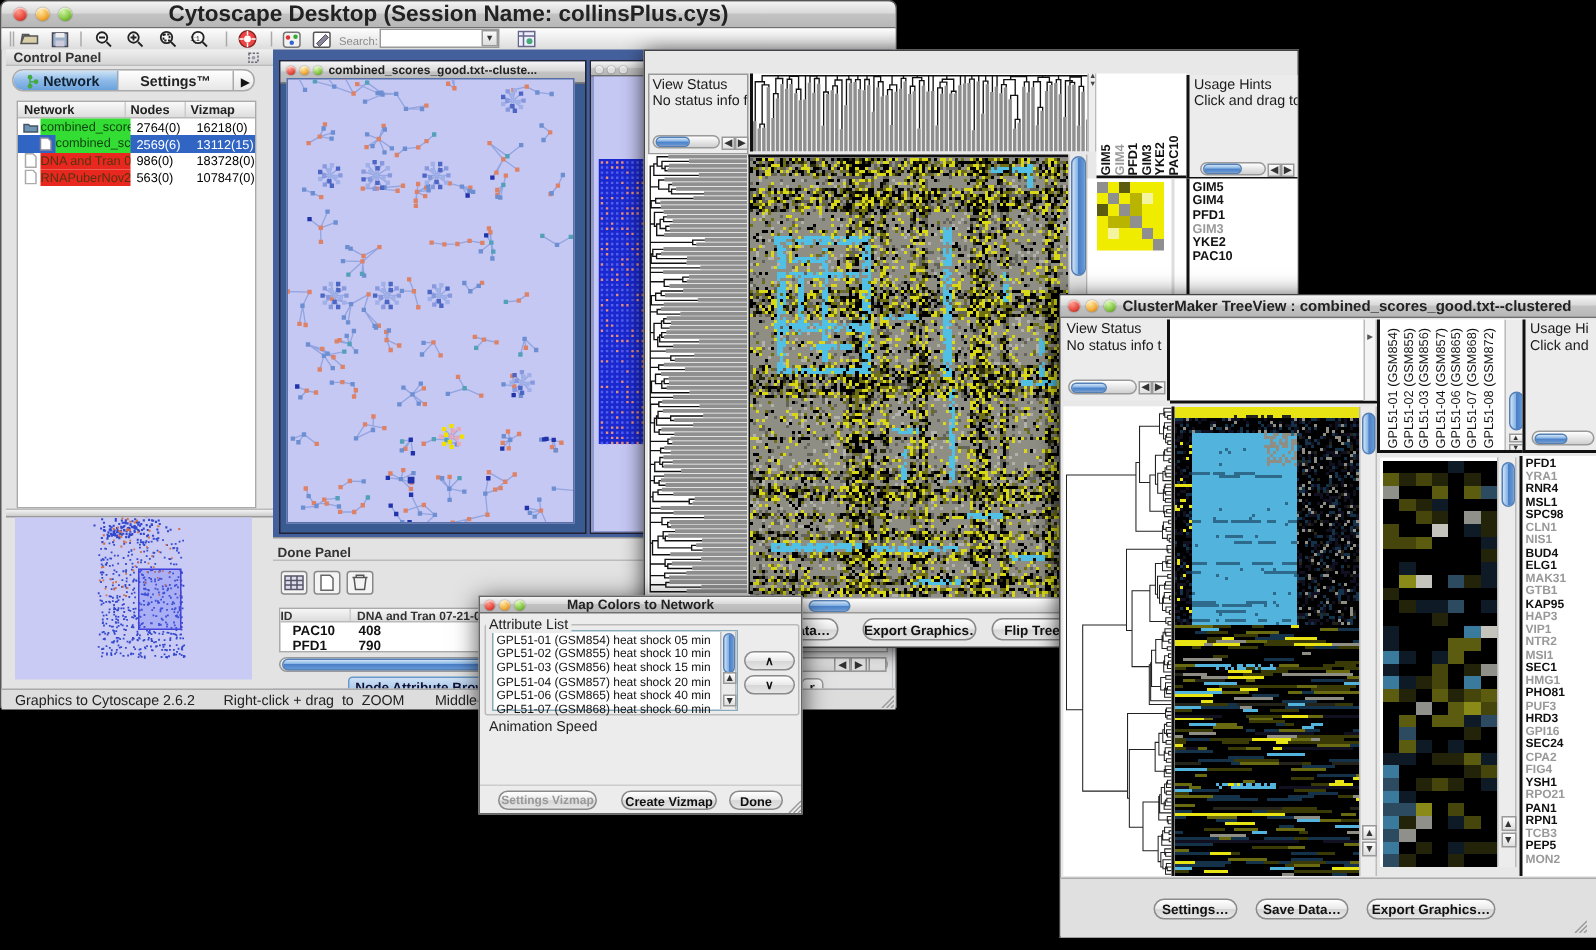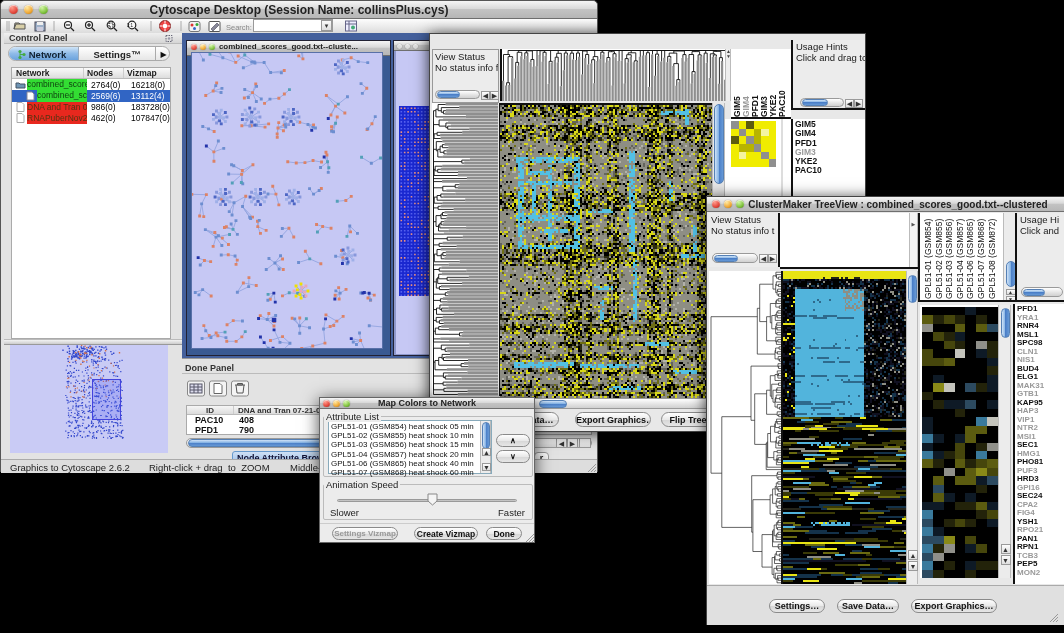--- a/index.html
+++ b/index.html
@@ -21,21 +21,21 @@
 .vscr{position:absolute;background:#f2f2f2;border-left:1px solid #bbb;border-right:1px solid #bbb}
 </style></head><body>
 
 <div class="abs" style="left:0;top:8;width:598px;height:472px;background:#e3e3e3;border:1px solid #555;border-radius:5px 5px 0 0;box-shadow:0 2px 14px rgba(0,0,0,.8)">
  <div class="tbar abs" style="left:0;top:0;width:100%;height:18px;border-radius:5px 5px 0 0">
    <div class="lights" style="left:8px;top:4px">
         <div class="lt lr"></div>
         <div class="lt ly"></div>
         <div class="lt lg"></div>
       </div>
-   <div class="tt" style="font-size:12px;line-height:18px">Cytoscape Desktop (Session Name: collinsPlus.cys)</div>
+   <div class="tt" style="font-size:15px;line-height:18px">Cytoscape Desktop (Session Name: collinsPlus.cys)</div>
  </div>
 
  <div class="abs" style="left:0;top:18px;width:100%;height:14px;background:linear-gradient(#fdfdfd,#dcdcdc)">
   <svg width="596" height="14" style="display:block">
     <g stroke="#aaa">
           <line x1="6" y1="2" x2="6" y2="12"></line>
           <line x1="8" y1="2" x2="8" y2="12"></line>
           <line x1="53" y1="2" x2="53" y2="12"></line>
           <line x1="150" y1="2" x2="150" y2="12"></line>
           <line x1="180" y1="2" x2="180" y2="12"></line>
@@ -131,36 +131,36 @@
        <div style="width:60px;background:#33dd33;color:#141;height:11px;line-height:11px;overflow:hidden">combined_scores_</div>
        <div style="width:40px;padding-left:4px">2764(0)</div>
           <div style="flex:1;padding-left:4px">16218(0)</div>
      </div>
      <div style="height:11.5px;display:flex;font-size:8.5px;align-items:center;background:#3165c4;color:#fff">
        <svg width="23" height="10" style="margin-left:2px">
             <path d="M13 1 h5 l2 2 v6 h-7 z" fill="#fff" stroke="#889"></path>
           </svg>
        <div style="width:50px;background:#33dd33;color:#141;height:11.5px;line-height:11.5px;overflow:hidden">combined_sco</div>
        <div style="width:40px;padding-left:4px">2569(6)</div>
-          <div style="flex:1;padding-left:4px">13112(4)</div>
+          <div style="flex:1;padding-left:4px">13112(15)</div>
      </div>
      <div style="height:11px;display:flex;font-size:8.5px;align-items:center">
        <svg width="13" height="10" style="margin-left:2px">
             <path d="M3 0.5 h5 l2 2 v7 h-7 z" fill="#fff" stroke="#aaa"></path>
           </svg>
        <div style="width:60px;background:#e8281e;color:#531;height:11px;line-height:11px;overflow:hidden;white-space:nowrap">DNA and Tran 07</div>
        <div style="width:40px;padding-left:4px">986(0)</div>
           <div style="flex:1;padding-left:4px">183728(0)</div>
      </div>
      <div style="height:11px;display:flex;font-size:8.5px;align-items:center">
        <svg width="13" height="10" style="margin-left:2px">
             <path d="M3 0.5 h5 l2 2 v7 h-7 z" fill="#fff" stroke="#aaa"></path>
           </svg>
        <div style="width:60px;background:#e8281e;color:#531;height:11px;line-height:11px;overflow:hidden;white-space:nowrap">RNAPuberNov2+</div>
-       <div style="width:40px;padding-left:4px">462(0)</div>
+       <div style="width:40px;padding-left:4px">563(0)</div>
           <div style="flex:1;padding-left:4px">107847(0)</div>
      </div>
    </div>
 
    <div class="abs" style="left:0;top:306px;width:100%;height:6px;background:linear-gradient(#f2f2f2,#ccc);border-top:1px solid #bbb;border-bottom:1px solid #999"></div>
    <div class="abs" style="left:6px;top:312px;width:158px;height:108px;background:#c9cbf5">
      <div class="abs" style="left:48px;top:0">
           <svg width="75" height="100" viewBox="0 0 75 100" style="display:block">
             <path fill="#3448cc" d="M19.3 6.3h1.4v1.4h-1.4zM24.1 8.0h1.4v1.4h-1.4zM13.6 9.2h1.4v1.4h-1.4zM20.1 8.8h1.4v1.4h-1.4zM9.2 13.0h1.4v1.4h-1.4zM23.5 10.1h1.4v1.4h-1.4zM27.7 10.3h1.4v1.4h-1.4zM17.1 4.8h1.4v1.4h-1.4zM11.3 8.1h1.4v1.4h-1.4zM26.6 6.4h1.4v1.4h-1.4zM27.4 6.2h1.4v1.4h-1.4zM23.6 5.7h1.4v1.4h-1.4zM22.3 6.4h1.4v1.4h-1.4zM27.5 11.7h1.4v1.4h-1.4zM31.0 5.5h1.4v1.4h-1.4zM21.1 10.3h1.4v1.4h-1.4zM17.7 7.9h1.4v1.4h-1.4zM10.7 7.7h1.4v1.4h-1.4zM20.0 8.6h1.4v1.4h-1.4zM19.3 12.4h1.4v1.4h-1.4zM17.1 9.5h1.4v1.4h-1.4zM24.0 7.6h1.4v1.4h-1.4zM19.7 8.7h1.4v1.4h-1.4zM18.0 10.2h1.4v1.4h-1.4zM20.7 12.3h1.4v1.4h-1.4zM13.0 10.8h1.4v1.4h-1.4zM14.4 7.5h1.4v1.4h-1.4zM10.6 7.8h1.4v1.4h-1.4zM14.1 11.6h1.4v1.4h-1.4zM22.1 5.5h1.4v1.4h-1.4zM35.2 10.2h1.4v1.4h-1.4zM14.5 5.0h1.4v1.4h-1.4zM21.7 9.8h1.4v1.4h-1.4zM17.0 8.6h1.4v1.4h-1.4zM18.5 1.4h1.4v1.4h-1.4zM15.5 10.5h1.4v1.4h-1.4zM18.5 1.5h1.4v1.4h-1.4zM25.7 8.6h1.4v1.4h-1.4zM33.1 14.1h1.4v1.4h-1.4zM10.6 7.9h1.4v1.4h-1.4zM20.9 13.1h1.4v1.4h-1.4zM19.6 7.6h1.4v1.4h-1.4zM28.3 4.2h1.4v1.4h-1.4zM24.2 7.7h1.4v1.4h-1.4zM4.3 4.6h1.4v1.4h-1.4zM30.9 5.1h1.4v1.4h-1.4zM9.4 0.5h1.4v1.4h-1.4zM16.7 15.8h1.4v1.4h-1.4zM9.6 15.7h1.4v1.4h-1.4zM18.1 11.2h1.4v1.4h-1.4zM25.0 2.7h1.4v1.4h-1.4zM18.5 0.3h1.4v1.4h-1.4zM15.9 11.4h1.4v1.4h-1.4zM8.7 6.6h1.4v1.4h-1.4zM28.9 10.9h1.4v1.4h-1.4zM17.4 9.0h1.4v1.4h-1.4zM19.3 11.4h1.4v1.4h-1.4zM15.2 7.9h1.4v1.4h-1.4zM15.2 10.1h1.4v1.4h-1.4zM22.5 1.3h1.4v1.4h-1.4zM23.1 2.8h1.4v1.4h-1.4zM12.9 13.4h1.4v1.4h-1.4zM13.3 12.0h1.4v1.4h-1.4zM33.5 7.6h1.4v1.4h-1.4zM25.4 12.4h1.4v1.4h-1.4zM25.7 10.4h1.4v1.4h-1.4zM10.6 2.8h1.4v1.4h-1.4zM19.3 9.1h1.4v1.4h-1.4zM25.5 3.3h1.4v1.4h-1.4zM25.2 1.2h1.4v1.4h-1.4zM15.7 5.8h1.4v1.4h-1.4zM16.7 10.9h1.4v1.4h-1.4zM27.2 12.4h1.4v1.4h-1.4zM22.5 10.7h1.4v1.4h-1.4zM10.8 5.6h1.4v1.4h-1.4zM15.0 6.6h1.4v1.4h-1.4zM29.6 1.8h1.4v1.4h-1.4zM42.7 1.2h1.4v1.4h-1.4zM32.4 6.8h1.4v1.4h-1.4zM34.0 2.6h1.4v1.4h-1.4zM21.9 8.4h1.4v1.4h-1.4zM37.2 1.2h1.4v1.4h-1.4zM34.6 4.7h1.4v1.4h-1.4zM32.7 2.2h1.4v1.4h-1.4zM32.5 2.2h1.4v1.4h-1.4zM20.8 3.6h1.4v1.4h-1.4zM31.0 8.4h1.4v1.4h-1.4zM29.2 5.5h1.4v1.4h-1.4zM33.5 4.1h1.4v1.4h-1.4zM28.4 3.9h1.4v1.4h-1.4zM32.2 5.9h1.4v1.4h-1.4zM37.2 10.2h1.4v1.4h-1.4zM31.1 5.0h1.4v1.4h-1.4zM23.5 -1.8h1.4v1.4h-1.4zM35.5 3.7h1.4v1.4h-1.4zM31.4 6.8h1.4v1.4h-1.4zM27.8 7.2h1.4v1.4h-1.4zM34.0 8.4h1.4v1.4h-1.4zM29.6 5.7h1.4v1.4h-1.4zM27.6 7.1h1.4v1.4h-1.4zM28.2 8.8h1.4v1.4h-1.4zM31.4 0.5h1.4v1.4h-1.4zM29.5 10.4h1.4v1.4h-1.4zM32.8 2.7h1.4v1.4h-1.4zM24.2 5.0h1.4v1.4h-1.4zM24.2 2.8h1.4v1.4h-1.4zM26.4 3.2h1.4v1.4h-1.4zM26.3 7.4h1.4v1.4h-1.4zM31.0 6.4h1.4v1.4h-1.4zM36.0 7.6h1.4v1.4h-1.4zM31.1 8.9h1.4v1.4h-1.4zM53.3 8.5h1.4v1.4h-1.4zM37.5 17.6h1.4v1.4h-1.4zM43.4 1.5h1.4v1.4h-1.4zM55.0 7.5h1.4v1.4h-1.4zM47.8 3.6h1.4v1.4h-1.4zM37.1 6.7h1.4v1.4h-1.4zM40.5 -4.6h1.4v1.4h-1.4zM40.3 -3.0h1.4v1.4h-1.4zM39.4 11.7h1.4v1.4h-1.4zM43.8 13.5h1.4v1.4h-1.4zM46.2 7.3h1.4v1.4h-1.4zM42.6 4.2h1.4v1.4h-1.4zM42.4 3.9h1.4v1.4h-1.4zM39.1 4.4h1.4v1.4h-1.4zM40.7 0.9h1.4v1.4h-1.4zM47.1 1.3h1.4v1.4h-1.4zM45.3 2.2h1.4v1.4h-1.4zM40.0 11.1h1.4v1.4h-1.4zM38.7 -1.4h1.4v1.4h-1.4zM52.2 5.9h1.4v1.4h-1.4zM39.8 7.6h1.4v1.4h-1.4zM41.3 5.4h1.4v1.4h-1.4zM45.7 13.6h1.4v1.4h-1.4zM46.8 13.1h1.4v1.4h-1.4zM43.3 11.5h1.4v1.4h-1.4zM46.8 9.4h1.4v1.4h-1.4zM55.9 17.1h1.2v1.2h-1.2zM14.4 16.7h1.2v1.2h-1.2zM33.2 16.2h1.2v1.2h-1.2zM58.5 17.0h1.2v1.2h-1.2zM61.1 15.5h1.2v1.2h-1.2zM35.3 14.5h1.2v1.2h-1.2zM63.5 14.8h1.2v1.2h-1.2zM42.5 15.5h1.2v1.2h-1.2zM52.8 17.8h1.2v1.2h-1.2zM34.7 17.5h1.2v1.2h-1.2zM38.6 16.1h1.2v1.2h-1.2zM36.3 15.9h1.2v1.2h-1.2zM37.0 16.9h1.2v1.2h-1.2zM40.6 15.8h1.2v1.2h-1.2zM17.5 17.6h1.2v1.2h-1.2zM28.1 16.4h1.2v1.2h-1.2zM24.2 16.9h1.2v1.2h-1.2zM46.4 14.8h1.2v1.2h-1.2zM39.0 15.2h1.2v1.2h-1.2zM35.3 15.8h1.2v1.2h-1.2zM50.1 14.5h1.2v1.2h-1.2zM37.1 15.8h1.2v1.2h-1.2zM8.8 20.3h1.2v1.2h-1.2zM37.5 22.1h1.2v1.2h-1.2zM34.7 19.5h1.2v1.2h-1.2zM11.5 20.1h1.2v1.2h-1.2zM39.7 19.6h1.2v1.2h-1.2zM60.6 22.9h1.2v1.2h-1.2zM29.0 21.2h1.2v1.2h-1.2zM56.9 19.9h1.2v1.2h-1.2zM59.5 19.9h1.2v1.2h-1.2zM59.7 20.2h1.2v1.2h-1.2zM12.1 20.3h1.2v1.2h-1.2zM48.5 22.6h1.2v1.2h-1.2zM39.6 21.5h1.2v1.2h-1.2zM44.3 23.0h1.2v1.2h-1.2zM46.4 21.5h1.2v1.2h-1.2zM29.0 21.7h1.2v1.2h-1.2zM27.3 22.5h1.2v1.2h-1.2zM59.4 21.5h1.2v1.2h-1.2zM15.8 22.7h1.2v1.2h-1.2zM57.6 19.7h1.2v1.2h-1.2zM43.7 22.9h1.2v1.2h-1.2zM54.5 27.2h1.2v1.2h-1.2zM23.8 26.4h1.2v1.2h-1.2zM9.9 27.0h1.2v1.2h-1.2zM14.9 26.7h1.2v1.2h-1.2zM28.3 27.6h1.2v1.2h-1.2zM15.5 26.8h1.2v1.2h-1.2zM51.2 26.2h1.2v1.2h-1.2zM54.3 27.0h1.2v1.2h-1.2zM7.6 24.5h1.2v1.2h-1.2zM9.0 27.9h1.2v1.2h-1.2zM62.2 26.1h1.2v1.2h-1.2zM10.5 27.7h1.2v1.2h-1.2zM20.1 24.8h1.2v1.2h-1.2zM33.0 27.2h1.2v1.2h-1.2zM41.3 27.0h1.2v1.2h-1.2zM13.1 27.5h1.2v1.2h-1.2zM35.6 27.8h1.2v1.2h-1.2zM55.1 27.2h1.2v1.2h-1.2zM39.2 25.1h1.2v1.2h-1.2zM26.9 24.9h1.2v1.2h-1.2zM29.4 24.2h1.2v1.2h-1.2zM43.6 25.4h1.2v1.2h-1.2zM17.9 24.8h1.2v1.2h-1.2zM11.7 26.1h1.2v1.2h-1.2zM42.2 32.5h1.2v1.2h-1.2zM14.6 31.6h1.2v1.2h-1.2zM10.0 31.9h1.2v1.2h-1.2zM16.6 31.3h1.2v1.2h-1.2zM57.4 30.6h1.2v1.2h-1.2zM9.2 30.6h1.2v1.2h-1.2zM44.9 30.3h1.2v1.2h-1.2zM59.0 30.7h1.2v1.2h-1.2zM11.9 30.6h1.2v1.2h-1.2zM32.5 32.5h1.2v1.2h-1.2zM29.9 32.5h1.2v1.2h-1.2zM12.7 29.7h1.2v1.2h-1.2zM33.5 29.3h1.2v1.2h-1.2zM12.2 30.9h1.2v1.2h-1.2zM20.2 30.2h1.2v1.2h-1.2zM55.3 30.1h1.2v1.2h-1.2zM25.4 30.4h1.2v1.2h-1.2zM35.4 29.3h1.2v1.2h-1.2zM29.7 30.1h1.2v1.2h-1.2zM38.1 29.1h1.2v1.2h-1.2zM8.7 36.0h1.2v1.2h-1.2zM23.6 35.3h1.2v1.2h-1.2zM36.0 37.4h1.2v1.2h-1.2zM23.8 35.2h1.2v1.2h-1.2zM48.0 34.9h1.2v1.2h-1.2zM62.4 35.8h1.2v1.2h-1.2zM56.8 36.7h1.2v1.2h-1.2zM25.4 35.7h1.2v1.2h-1.2zM9.8 35.8h1.2v1.2h-1.2zM54.7 35.7h1.2v1.2h-1.2zM12.4 37.6h1.2v1.2h-1.2zM19.1 35.7h1.2v1.2h-1.2zM9.4 37.5h1.2v1.2h-1.2zM42.9 34.5h1.2v1.2h-1.2zM34.8 35.3h1.2v1.2h-1.2zM29.3 34.2h1.2v1.2h-1.2zM34.5 35.8h1.2v1.2h-1.2zM62.7 36.2h1.2v1.2h-1.2zM30.7 36.1h1.2v1.2h-1.2zM40.1 36.0h1.2v1.2h-1.2zM62.6 36.5h1.2v1.2h-1.2zM17.0 37.0h1.2v1.2h-1.2zM36.8 37.8h1.2v1.2h-1.2zM28.4 37.7h1.2v1.2h-1.2zM10.3 36.1h1.2v1.2h-1.2zM25.5 34.5h1.2v1.2h-1.2zM61.6 34.6h1.2v1.2h-1.2zM8.6 36.1h1.2v1.2h-1.2zM41.9 34.6h1.2v1.2h-1.2zM17.7 34.6h1.2v1.2h-1.2zM35.6 34.6h1.2v1.2h-1.2zM47.6 35.5h1.2v1.2h-1.2zM20.9 37.9h1.2v1.2h-1.2zM40.9 39.6h1.2v1.2h-1.2zM44.8 42.0h1.2v1.2h-1.2zM32.4 41.7h1.2v1.2h-1.2zM8.7 42.4h1.2v1.2h-1.2zM9.6 39.7h1.2v1.2h-1.2zM30.8 40.7h1.2v1.2h-1.2zM34.4 42.4h1.2v1.2h-1.2zM30.2 42.2h1.2v1.2h-1.2zM59.6 41.1h1.2v1.2h-1.2zM37.7 39.3h1.2v1.2h-1.2zM54.5 39.2h1.2v1.2h-1.2zM38.5 42.8h1.2v1.2h-1.2zM42.1 40.4h1.2v1.2h-1.2zM47.1 41.1h1.2v1.2h-1.2zM60.4 39.2h1.2v1.2h-1.2zM30.3 41.7h1.2v1.2h-1.2zM62.3 41.5h1.2v1.2h-1.2zM44.8 40.6h1.2v1.2h-1.2zM58.1 41.5h1.2v1.2h-1.2zM16.6 40.5h1.2v1.2h-1.2zM33.9 40.0h1.2v1.2h-1.2zM32.1 41.3h1.2v1.2h-1.2zM25.8 42.0h1.2v1.2h-1.2zM38.4 41.0h1.2v1.2h-1.2zM49.0 40.3h1.2v1.2h-1.2zM37.3 42.7h1.2v1.2h-1.2zM42.4 42.0h1.2v1.2h-1.2zM23.0 41.1h1.2v1.2h-1.2zM48.0 40.2h1.2v1.2h-1.2zM37.1 39.8h1.2v1.2h-1.2zM25.9 40.0h1.2v1.2h-1.2zM15.2 40.6h1.2v1.2h-1.2zM20.7 44.5h1.2v1.2h-1.2zM49.9 45.4h1.2v1.2h-1.2zM52.2 45.1h1.2v1.2h-1.2zM45.5 44.1h1.2v1.2h-1.2zM25.1 45.3h1.2v1.2h-1.2zM63.7 44.9h1.2v1.2h-1.2zM46.5 47.3h1.2v1.2h-1.2zM45.0 46.8h1.2v1.2h-1.2zM55.4 46.6h1.2v1.2h-1.2zM40.1 47.6h1.2v1.2h-1.2zM37.7 44.4h1.2v1.2h-1.2zM50.2 47.1h1.2v1.2h-1.2zM22.7 45.7h1.2v1.2h-1.2zM16.6 44.6h1.2v1.2h-1.2zM60.0 45.9h1.2v1.2h-1.2zM58.0 44.9h1.2v1.2h-1.2zM38.3 46.9h1.2v1.2h-1.2zM30.9 46.7h1.2v1.2h-1.2zM62.3 44.3h1.2v1.2h-1.2zM17.6 46.8h1.2v1.2h-1.2zM15.8 47.1h1.2v1.2h-1.2zM30.2 47.7h1.2v1.2h-1.2zM37.4 46.9h1.2v1.2h-1.2zM54.6 44.4h1.2v1.2h-1.2zM25.8 46.3h1.2v1.2h-1.2zM25.0 44.3h1.2v1.2h-1.2zM59.0 44.3h1.2v1.2h-1.2zM53.4 47.1h1.2v1.2h-1.2zM53.5 46.6h1.2v1.2h-1.2zM40.7 48.0h1.2v1.2h-1.2zM38.5 47.3h1.2v1.2h-1.2zM53.0 48.0h1.2v1.2h-1.2zM27.7 44.4h1.2v1.2h-1.2zM12.0 45.6h1.2v1.2h-1.2zM26.0 49.1h1.2v1.2h-1.2zM49.9 52.3h1.2v1.2h-1.2zM58.4 50.4h1.2v1.2h-1.2zM38.1 51.0h1.2v1.2h-1.2zM50.2 49.9h1.2v1.2h-1.2zM31.5 52.7h1.2v1.2h-1.2zM7.2 49.9h1.2v1.2h-1.2zM59.7 52.8h1.2v1.2h-1.2zM50.9 49.8h1.2v1.2h-1.2zM8.3 51.8h1.2v1.2h-1.2zM62.4 51.8h1.2v1.2h-1.2zM21.3 52.1h1.2v1.2h-1.2zM27.6 52.4h1.2v1.2h-1.2zM47.3 49.4h1.2v1.2h-1.2zM29.3 50.2h1.2v1.2h-1.2zM25.5 51.6h1.2v1.2h-1.2zM43.4 50.6h1.2v1.2h-1.2zM55.3 52.9h1.2v1.2h-1.2zM14.5 51.9h1.2v1.2h-1.2zM36.9 50.7h1.2v1.2h-1.2zM19.6 53.0h1.2v1.2h-1.2zM62.6 52.8h1.2v1.2h-1.2zM38.2 50.0h1.2v1.2h-1.2zM35.9 50.5h1.2v1.2h-1.2zM54.4 51.6h1.2v1.2h-1.2zM40.2 50.2h1.2v1.2h-1.2zM19.6 51.7h1.2v1.2h-1.2zM40.0 51.3h1.2v1.2h-1.2zM50.9 49.5h1.2v1.2h-1.2zM31.1 49.5h1.2v1.2h-1.2zM15.5 52.2h1.2v1.2h-1.2zM42.0 52.6h1.2v1.2h-1.2zM16.7 52.9h1.2v1.2h-1.2zM38.9 50.9h1.2v1.2h-1.2zM39.9 57.5h1.2v1.2h-1.2zM62.7 55.8h1.2v1.2h-1.2zM12.2 55.7h1.2v1.2h-1.2zM23.1 57.6h1.2v1.2h-1.2zM17.4 57.7h1.2v1.2h-1.2zM62.0 57.0h1.2v1.2h-1.2zM9.4 55.1h1.2v1.2h-1.2zM61.8 56.1h1.2v1.2h-1.2zM34.3 56.4h1.2v1.2h-1.2zM48.8 54.1h1.2v1.2h-1.2zM46.8 56.3h1.2v1.2h-1.2zM56.2 57.2h1.2v1.2h-1.2zM30.6 56.3h1.2v1.2h-1.2zM47.5 56.1h1.2v1.2h-1.2zM8.4 54.6h1.2v1.2h-1.2zM45.2 54.9h1.2v1.2h-1.2zM18.6 55.6h1.2v1.2h-1.2zM56.7 55.8h1.2v1.2h-1.2zM17.4 58.0h1.2v1.2h-1.2zM40.1 57.6h1.2v1.2h-1.2zM23.5 54.1h1.2v1.2h-1.2zM9.1 57.4h1.2v1.2h-1.2zM37.3 55.0h1.2v1.2h-1.2zM34.3 56.8h1.2v1.2h-1.2zM14.1 55.5h1.2v1.2h-1.2zM14.8 56.0h1.2v1.2h-1.2zM20.4 54.5h1.2v1.2h-1.2zM16.6 55.1h1.2v1.2h-1.2zM19.6 55.4h1.2v1.2h-1.2zM42.5 55.8h1.2v1.2h-1.2zM37.5 57.6h1.2v1.2h-1.2zM40.9 57.0h1.2v1.2h-1.2zM10.4 56.5h1.2v1.2h-1.2zM50.6 55.9h1.2v1.2h-1.2zM46.7 55.2h1.2v1.2h-1.2zM40.4 56.1h1.2v1.2h-1.2zM57.5 56.6h1.2v1.2h-1.2zM53.0 57.2h1.2v1.2h-1.2zM35.6 57.3h1.2v1.2h-1.2zM24.0 57.1h1.2v1.2h-1.2zM14.5 60.6h1.2v1.2h-1.2zM31.8 60.1h1.2v1.2h-1.2zM22.3 60.0h1.2v1.2h-1.2zM42.9 61.1h1.2v1.2h-1.2zM18.2 60.4h1.2v1.2h-1.2zM17.6 59.7h1.2v1.2h-1.2zM9.7 62.6h1.2v1.2h-1.2zM20.1 61.1h1.2v1.2h-1.2zM57.6 62.5h1.2v1.2h-1.2zM61.1 59.2h1.2v1.2h-1.2zM60.0 62.6h1.2v1.2h-1.2zM48.4 60.8h1.2v1.2h-1.2zM30.4 60.4h1.2v1.2h-1.2zM61.1 61.3h1.2v1.2h-1.2zM52.7 61.0h1.2v1.2h-1.2zM57.8 60.7h1.2v1.2h-1.2zM30.9 62.6h1.2v1.2h-1.2zM58.4 59.9h1.2v1.2h-1.2zM61.3 60.7h1.2v1.2h-1.2zM17.5 62.4h1.2v1.2h-1.2zM49.6 60.0h1.2v1.2h-1.2zM61.1 59.7h1.2v1.2h-1.2zM63.1 60.0h1.2v1.2h-1.2zM56.2 60.5h1.2v1.2h-1.2zM49.1 60.0h1.2v1.2h-1.2zM28.3 61.6h1.2v1.2h-1.2zM34.6 61.3h1.2v1.2h-1.2zM20.4 59.9h1.2v1.2h-1.2zM24.2 62.4h1.2v1.2h-1.2zM27.0 59.5h1.2v1.2h-1.2zM44.1 59.7h1.2v1.2h-1.2zM17.4 60.7h1.2v1.2h-1.2zM27.2 61.2h1.2v1.2h-1.2zM19.5 61.2h1.2v1.2h-1.2zM19.9 61.3h1.2v1.2h-1.2zM14.2 62.6h1.2v1.2h-1.2zM35.9 60.9h1.2v1.2h-1.2zM48.8 60.0h1.2v1.2h-1.2zM48.4 61.9h1.2v1.2h-1.2zM23.8 60.0h1.2v1.2h-1.2zM62.5 65.9h1.2v1.2h-1.2zM24.0 67.1h1.2v1.2h-1.2zM32.9 66.5h1.2v1.2h-1.2zM30.4 66.1h1.2v1.2h-1.2zM61.6 64.5h1.2v1.2h-1.2zM18.7 65.4h1.2v1.2h-1.2zM24.3 67.1h1.2v1.2h-1.2zM59.4 64.7h1.2v1.2h-1.2zM60.3 65.9h1.2v1.2h-1.2zM49.2 66.9h1.2v1.2h-1.2zM58.6 65.0h1.2v1.2h-1.2zM49.9 67.6h1.2v1.2h-1.2zM35.1 65.7h1.2v1.2h-1.2zM45.5 65.1h1.2v1.2h-1.2zM23.4 64.9h1.2v1.2h-1.2zM12.9 67.0h1.2v1.2h-1.2zM17.5 64.2h1.2v1.2h-1.2zM59.4 65.0h1.2v1.2h-1.2zM29.5 65.8h1.2v1.2h-1.2zM19.0 67.2h1.2v1.2h-1.2zM49.9 67.7h1.2v1.2h-1.2zM24.9 65.7h1.2v1.2h-1.2zM37.7 64.4h1.2v1.2h-1.2zM32.3 66.9h1.2v1.2h-1.2zM12.4 64.5h1.2v1.2h-1.2zM52.1 65.4h1.2v1.2h-1.2zM31.5 65.1h1.2v1.2h-1.2zM45.7 65.1h1.2v1.2h-1.2zM53.3 64.7h1.2v1.2h-1.2zM34.8 65.5h1.2v1.2h-1.2zM25.3 65.7h1.2v1.2h-1.2zM20.3 65.7h1.2v1.2h-1.2zM20.1 67.9h1.2v1.2h-1.2zM16.3 67.7h1.2v1.2h-1.2zM9.9 67.4h1.2v1.2h-1.2zM26.1 67.7h1.2v1.2h-1.2zM43.7 64.7h1.2v1.2h-1.2zM59.2 65.5h1.2v1.2h-1.2zM30.9 64.7h1.2v1.2h-1.2zM10.5 64.8h1.2v1.2h-1.2zM29.3 72.5h1.2v1.2h-1.2zM52.9 70.7h1.2v1.2h-1.2zM58.9 73.0h1.2v1.2h-1.2zM48.6 70.9h1.2v1.2h-1.2zM57.9 71.3h1.2v1.2h-1.2zM62.5 72.4h1.2v1.2h-1.2zM36.6 69.8h1.2v1.2h-1.2zM23.2 71.3h1.2v1.2h-1.2zM14.6 71.6h1.2v1.2h-1.2zM10.7 71.4h1.2v1.2h-1.2zM10.1 69.4h1.2v1.2h-1.2zM47.4 71.1h1.2v1.2h-1.2zM62.8 69.7h1.2v1.2h-1.2zM19.4 72.7h1.2v1.2h-1.2zM29.8 72.0h1.2v1.2h-1.2zM42.6 69.9h1.2v1.2h-1.2zM29.9 71.2h1.2v1.2h-1.2zM42.1 69.9h1.2v1.2h-1.2zM16.7 72.1h1.2v1.2h-1.2zM57.4 69.4h1.2v1.2h-1.2zM37.7 72.4h1.2v1.2h-1.2zM16.0 72.1h1.2v1.2h-1.2zM34.8 71.3h1.2v1.2h-1.2zM12.3 70.1h1.2v1.2h-1.2zM30.4 72.6h1.2v1.2h-1.2zM18.6 69.1h1.2v1.2h-1.2zM33.9 69.6h1.2v1.2h-1.2zM57.4 69.4h1.2v1.2h-1.2zM35.9 70.4h1.2v1.2h-1.2zM18.8 69.7h1.2v1.2h-1.2zM47.4 70.3h1.2v1.2h-1.2zM34.4 72.6h1.2v1.2h-1.2zM52.7 72.1h1.2v1.2h-1.2zM52.0 69.3h1.2v1.2h-1.2zM26.1 71.6h1.2v1.2h-1.2zM9.9 69.8h1.2v1.2h-1.2zM55.7 73.0h1.2v1.2h-1.2zM20.3 69.5h1.2v1.2h-1.2zM20.5 71.7h1.2v1.2h-1.2zM22.1 70.7h1.2v1.2h-1.2zM62.4 74.1h1.2v1.2h-1.2zM33.2 76.8h1.2v1.2h-1.2zM18.9 75.2h1.2v1.2h-1.2zM25.3 74.4h1.2v1.2h-1.2zM57.0 77.0h1.2v1.2h-1.2zM40.5 75.8h1.2v1.2h-1.2zM55.5 76.9h1.2v1.2h-1.2zM47.6 76.8h1.2v1.2h-1.2zM39.4 74.8h1.2v1.2h-1.2zM24.2 74.0h1.2v1.2h-1.2zM50.3 75.6h1.2v1.2h-1.2zM53.0 76.2h1.2v1.2h-1.2zM13.1 77.5h1.2v1.2h-1.2zM42.4 77.2h1.2v1.2h-1.2zM17.9 77.0h1.2v1.2h-1.2zM61.7 77.5h1.2v1.2h-1.2zM34.7 78.0h1.2v1.2h-1.2zM9.7 76.0h1.2v1.2h-1.2zM41.4 76.4h1.2v1.2h-1.2zM59.0 77.8h1.2v1.2h-1.2zM44.2 75.6h1.2v1.2h-1.2zM40.0 77.3h1.2v1.2h-1.2zM11.5 76.8h1.2v1.2h-1.2zM13.7 76.4h1.2v1.2h-1.2zM49.9 77.1h1.2v1.2h-1.2zM62.1 77.3h1.2v1.2h-1.2zM24.4 77.7h1.2v1.2h-1.2zM41.2 75.0h1.2v1.2h-1.2zM33.0 75.5h1.2v1.2h-1.2zM10.6 75.6h1.2v1.2h-1.2zM59.0 74.4h1.2v1.2h-1.2zM58.2 77.3h1.2v1.2h-1.2zM7.9 77.4h1.2v1.2h-1.2zM33.2 77.1h1.2v1.2h-1.2zM16.8 74.7h1.2v1.2h-1.2zM17.4 75.0h1.2v1.2h-1.2zM53.8 76.3h1.2v1.2h-1.2zM32.8 77.8h1.2v1.2h-1.2zM44.9 76.3h1.2v1.2h-1.2zM17.6 76.0h1.2v1.2h-1.2zM51.1 81.2h1.2v1.2h-1.2zM21.5 80.5h1.2v1.2h-1.2zM42.8 81.8h1.2v1.2h-1.2zM16.1 82.7h1.2v1.2h-1.2zM23.8 80.1h1.2v1.2h-1.2zM44.1 82.7h1.2v1.2h-1.2zM17.5 81.8h1.2v1.2h-1.2zM19.7 81.3h1.2v1.2h-1.2zM33.0 81.0h1.2v1.2h-1.2zM26.4 82.2h1.2v1.2h-1.2zM40.3 80.8h1.2v1.2h-1.2zM54.9 81.1h1.2v1.2h-1.2zM33.3 81.3h1.2v1.2h-1.2zM30.0 79.6h1.2v1.2h-1.2zM11.3 80.1h1.2v1.2h-1.2zM63.5 80.0h1.2v1.2h-1.2zM61.7 79.9h1.2v1.2h-1.2zM29.7 80.9h1.2v1.2h-1.2zM37.7 81.0h1.2v1.2h-1.2zM59.3 79.3h1.2v1.2h-1.2zM45.3 82.3h1.2v1.2h-1.2zM10.5 80.5h1.2v1.2h-1.2zM47.4 80.9h1.2v1.2h-1.2zM27.8 82.8h1.2v1.2h-1.2zM34.1 79.7h1.2v1.2h-1.2zM42.4 80.4h1.2v1.2h-1.2zM19.2 79.7h1.2v1.2h-1.2zM40.7 79.7h1.2v1.2h-1.2zM30.6 80.1h1.2v1.2h-1.2zM55.0 79.9h1.2v1.2h-1.2zM34.5 80.2h1.2v1.2h-1.2zM19.6 82.1h1.2v1.2h-1.2zM37.0 81.5h1.2v1.2h-1.2zM20.4 79.7h1.2v1.2h-1.2zM17.1 82.8h1.2v1.2h-1.2zM11.3 80.6h1.2v1.2h-1.2zM42.5 81.6h1.2v1.2h-1.2zM28.2 82.1h1.2v1.2h-1.2zM16.8 82.5h1.2v1.2h-1.2zM59.1 80.2h1.2v1.2h-1.2zM30.7 85.8h1.2v1.2h-1.2zM62.9 87.5h1.2v1.2h-1.2zM43.2 88.0h1.2v1.2h-1.2zM62.8 85.9h1.2v1.2h-1.2zM51.2 84.2h1.2v1.2h-1.2zM42.7 87.8h1.2v1.2h-1.2zM21.2 86.1h1.2v1.2h-1.2zM20.4 84.6h1.2v1.2h-1.2zM15.9 87.9h1.2v1.2h-1.2zM62.6 87.1h1.2v1.2h-1.2zM49.5 87.6h1.2v1.2h-1.2zM57.3 87.6h1.2v1.2h-1.2zM14.6 86.3h1.2v1.2h-1.2zM35.1 87.1h1.2v1.2h-1.2zM39.4 85.1h1.2v1.2h-1.2zM51.5 87.6h1.2v1.2h-1.2zM50.4 85.7h1.2v1.2h-1.2zM19.3 87.6h1.2v1.2h-1.2zM64.2 84.7h1.2v1.2h-1.2zM31.5 87.1h1.2v1.2h-1.2zM60.4 86.9h1.2v1.2h-1.2zM45.4 85.4h1.2v1.2h-1.2zM34.4 87.5h1.2v1.2h-1.2zM63.3 85.3h1.2v1.2h-1.2zM25.3 86.3h1.2v1.2h-1.2zM12.4 85.1h1.2v1.2h-1.2zM46.0 85.1h1.2v1.2h-1.2zM59.2 84.5h1.2v1.2h-1.2zM42.0 85.4h1.2v1.2h-1.2zM7.2 85.6h1.2v1.2h-1.2zM9.4 87.2h1.2v1.2h-1.2zM38.4 86.7h1.2v1.2h-1.2zM38.0 86.0h1.2v1.2h-1.2zM54.7 87.7h1.2v1.2h-1.2zM22.2 85.8h1.2v1.2h-1.2zM52.7 87.9h1.2v1.2h-1.2zM50.1 84.3h1.2v1.2h-1.2zM48.0 84.7h1.2v1.2h-1.2zM10.3 86.9h1.2v1.2h-1.2zM54.7 84.9h1.2v1.2h-1.2zM28.7 90.6h1.2v1.2h-1.2zM49.1 92.4h1.2v1.2h-1.2zM15.5 89.9h1.2v1.2h-1.2zM57.5 90.2h1.2v1.2h-1.2zM12.7 90.8h1.2v1.2h-1.2zM19.0 89.3h1.2v1.2h-1.2zM52.7 92.3h1.2v1.2h-1.2zM23.6 91.7h1.2v1.2h-1.2zM35.1 91.4h1.2v1.2h-1.2zM63.9 92.5h1.2v1.2h-1.2zM28.9 90.0h1.2v1.2h-1.2zM12.7 90.0h1.2v1.2h-1.2zM35.9 92.3h1.2v1.2h-1.2zM57.3 91.0h1.2v1.2h-1.2zM21.8 90.0h1.2v1.2h-1.2zM23.8 91.6h1.2v1.2h-1.2zM52.8 92.8h1.2v1.2h-1.2zM62.5 91.1h1.2v1.2h-1.2zM51.1 90.7h1.2v1.2h-1.2zM37.9 92.0h1.2v1.2h-1.2zM58.8 90.8h1.2v1.2h-1.2zM61.2 90.3h1.2v1.2h-1.2zM15.5 90.1h1.2v1.2h-1.2zM64.0 91.7h1.2v1.2h-1.2zM34.0 90.7h1.2v1.2h-1.2zM59.4 89.0h1.2v1.2h-1.2zM52.1 92.5h1.2v1.2h-1.2zM18.1 90.3h1.2v1.2h-1.2zM44.9 91.7h1.2v1.2h-1.2zM15.7 91.1h1.2v1.2h-1.2zM30.2 90.3h1.2v1.2h-1.2zM64.5 92.0h1.2v1.2h-1.2zM37.9 92.9h1.2v1.2h-1.2zM33.8 92.5h1.2v1.2h-1.2zM9.8 89.7h1.2v1.2h-1.2zM26.8 91.4h1.2v1.2h-1.2zM57.6 91.0h1.2v1.2h-1.2zM35.2 89.6h1.2v1.2h-1.2zM9.3 92.0h1.2v1.2h-1.2zM54.1 91.9h1.2v1.2h-1.2z"></path>
             <path fill="#d4704a" d="M22.2 18.6h1.4v1.4h-1.4zM24.0 15.4h1.4v1.4h-1.4zM17.1 6.9h1.4v1.4h-1.4zM26.4 0.4h1.4v1.4h-1.4zM22.1 9.0h1.4v1.4h-1.4zM21.0 8.3h1.4v1.4h-1.4zM10.8 16.7h1.4v1.4h-1.4zM27.9 7.7h1.4v1.4h-1.4zM26.4 7.1h1.4v1.4h-1.4zM22.1 12.3h1.4v1.4h-1.4zM31.3 2.6h1.4v1.4h-1.4zM10.5 11.1h1.4v1.4h-1.4zM20.9 11.4h1.4v1.4h-1.4zM20.0 6.0h1.4v1.4h-1.4zM33.3 9.1h1.4v1.4h-1.4zM28.1 2.1h1.4v1.4h-1.4zM32.6 1.4h1.4v1.4h-1.4zM22.9 -0.3h1.4v1.4h-1.4zM26.0 7.8h1.4v1.4h-1.4zM46.9 5.1h1.4v1.4h-1.4zM60.8 7.0h1.4v1.4h-1.4zM41.0 8.1h1.4v1.4h-1.4zM40.6 12.6h1.4v1.4h-1.4zM25.5 16.0h1.2v1.2h-1.2zM52.3 17.7h1.2v1.2h-1.2zM17.4 14.7h1.2v1.2h-1.2zM28.3 14.8h1.2v1.2h-1.2zM35.4 22.4h1.2v1.2h-1.2zM54.9 20.2h1.2v1.2h-1.2zM39.4 19.1h1.2v1.2h-1.2zM47.6 22.3h1.2v1.2h-1.2zM30.9 20.6h1.2v1.2h-1.2zM42.8 25.1h1.2v1.2h-1.2zM56.0 26.5h1.2v1.2h-1.2zM40.4 30.0h1.2v1.2h-1.2zM10.3 32.4h1.2v1.2h-1.2zM43.9 32.5h1.2v1.2h-1.2zM9.3 32.7h1.2v1.2h-1.2zM31.7 31.8h1.2v1.2h-1.2zM33.6 29.3h1.2v1.2h-1.2zM30.3 34.6h1.2v1.2h-1.2zM25.5 36.9h1.2v1.2h-1.2zM49.9 35.1h1.2v1.2h-1.2zM44.8 35.7h1.2v1.2h-1.2zM39.7 35.7h1.2v1.2h-1.2zM47.7 35.5h1.2v1.2h-1.2zM54.1 36.3h1.2v1.2h-1.2zM15.1 40.3h1.2v1.2h-1.2zM10.3 41.3h1.2v1.2h-1.2zM61.8 41.2h1.2v1.2h-1.2zM38.0 42.9h1.2v1.2h-1.2zM16.8 42.9h1.2v1.2h-1.2zM7.9 41.3h1.2v1.2h-1.2zM46.6 39.6h1.2v1.2h-1.2zM18.8 42.4h1.2v1.2h-1.2zM17.6 47.4h1.2v1.2h-1.2zM26.4 46.4h1.2v1.2h-1.2zM11.7 46.8h1.2v1.2h-1.2zM51.7 44.4h1.2v1.2h-1.2zM23.5 45.4h1.2v1.2h-1.2zM18.6 46.4h1.2v1.2h-1.2zM24.1 51.1h1.2v1.2h-1.2zM47.6 51.0h1.2v1.2h-1.2zM25.5 51.7h1.2v1.2h-1.2zM12.4 51.3h1.2v1.2h-1.2zM61.5 51.5h1.2v1.2h-1.2zM62.1 49.4h1.2v1.2h-1.2z"></path>
@@ -226,21 +226,21 @@
           <line x1="7" y1="5" x2="7" y2="14"></line>
           <line x1="11" y1="5" x2="11" y2="14"></line>
         </g>
      <rect x="22.5" y="2" width="17" height="15" rx="2" fill="#f4f4f4" stroke="#888"></rect>
      <path d="M27 4.5 h6 l2 2 v8 h-8 z" fill="#fff" stroke="#666"></path>
      <rect x="44.5" y="2" width="17" height="15" rx="2" fill="#f4f4f4" stroke="#888"></rect>
      <path d="M48 6 h10 M49 6 l1 8 h6 l1 -8 M50.5 4.5 h5 v1.5 h-5 z" fill="none" stroke="#555"></path>
    </svg>
    <div class="abs" style="left:4px;top:46px;width:406px;height:30px;background:#fff;border:1px solid #aaa">
      <div style="height:9px;background:linear-gradient(#f6f6f6,#dcdcdc);border-bottom:1px solid #bbb;display:flex;font-size:8px;font-weight:bold;color:#333">
-        <div style="width:47px;text-align:center;border-right:1px solid #ccc">ID</div>
+        <div style="width:47px;border-right:1px solid #ccc">ID</div>
         <div style="padding-left:4px">DNA and Tran 07-21-06…</div>
      </div>
      <div style="display:flex;font-size:9px;font-weight:bold;color:#111;height:9.5px">
           <div style="width:8px"></div>
           <div style="width:44px">PAC10</div>
           <div>408</div>
         </div>
      <div style="display:flex;font-size:9px;font-weight:bold;color:#111;height:9.5px">
           <div style="width:8px"></div>
           <div style="width:44px">PFD1</div>
@@ -295,21 +295,21 @@
 
  <div class="abs" style="left:301px;top:15px;width:60px;height:70px;background:#fff;border-bottom:2px solid #111">
    <div class="rl" style="left:1px;top:68px">GIM5</div>
    <div class="rl gr" style="left:10px;top:68px">GIM4</div>
    <div class="rl" style="left:19px;top:68px">PFD1</div>
    <div class="rl" style="left:28px;top:68px">GIM3</div>
    <div class="rl" style="left:37px;top:68px">YKE2</div>
    <div class="rl" style="left:46px;top:68px">PAC10</div>
  </div>
 
- <div class="abs" style="left:361px;top:6px;width:74px;height:70px;background:#ececec;border-left:2px solid #111;border-bottom:2px solid #111">
+ <div class="abs" style="left:361px;top:16px;width:74px;height:70px;background:#ececec;border-left:2px solid #111;border-bottom:2px solid #111">
    <div class="panelhead" style="padding:2px 0 0 3px">Usage Hints<br>Click and drag tc</div>
    <div class="scrollh abs" style="left:7px;top:58px;width:44px;height:9px">
         <div class="sthumb" style="left:1px;top:0px;width:26px;height:7px"></div>
       </div>
    <div class="arbox" style="left:52px;top:59px;width:9px;height:9px;line-height:8px">◀</div>
    <div class="arbox" style="left:61px;top:59px;width:9px;height:9px;line-height:8px">▶</div>
  </div>
 
  <div class="abs" style="left:2px;top:69px;width:66px;height:293px;background:#fff">
       <svg width="66" height="293" viewBox="0 0 66 293" style="display:block">
@@ -523,28 +523,20 @@
    <div style="font-size:8px;line-height:9.2px;padding:1px 0 16px 2px;color:#111;white-space:nowrap">GPL51-01 (GSM854) heat shock 05 min<br>GPL51-02 (GSM855) heat shock 10 min<br>GPL51-03 (GSM856) heat shock 15 min<br>GPL51-04 (GSM857) heat shock 20 min<br>GPL51-06 (GSM865) heat shock 40 min<br>GPL51-07 (GSM868) heat shock 60 min</div>
    <div class="vscr abs" style="right:0;top:0;width:11px;height:100%;background:#ececec">
      <div class="vsthumb" style="left:1px;top:1px;width:8px;height:27px"></div>
      <div class="arbox" style="left:1px;bottom:17px;width:9px;height:8px;line-height:7px">▲</div>
      <div class="arbox" style="left:1px;bottom:2px;width:9px;height:8px;line-height:7px">▼</div>
    </div>
  </div>
  <div class="btn" style="left:176px;top:36px;width:34px;height:13px;line-height:12px;border-radius:7px;font-size:8px">∧</div>
  <div class="btn" style="left:176px;top:52px;width:34px;height:13px;line-height:12px;border-radius:7px;font-size:8px">∨</div>
  <div class="abs" style="left:4px;top:81px;font-size:9.5px;color:#222;background:#ececec;padding:0 2px;z-index:2">Animation Speed</div>
- <div class="abs" style="left:3px;top:86px;width:210px;height:36px;border:1px solid #bbb;border-radius:2px">
-   <div class="abs" style="left:13px;top:14px;width:180px;height:3px;background:linear-gradient(#aaa,#ddd);border:1px solid #999;border-radius:2px"></div>
-   <svg class="abs" style="left:103px;top:8px" width="11" height="13">
-        <path d="M1 1 h9 v7 l-4.5 4 L1 8 z" fill="#f4f4f4" stroke="#888"></path>
-      </svg>
-   <div class="abs" style="left:6px;top:22px;font-size:9.5px;color:#222">Slower</div>
-   <div class="abs" style="right:7px;top:22px;font-size:9.5px;color:#222">Faster</div>
- </div>
  <div class="abs" style="left:0;top:125px;width:100%;height:1px;background:#ccc"></div>
  <div class="btn" style="left:12px;top:129px;width:66px;height:13px;line-height:12px;font-size:8px;color:#999">Settings Vizmap</div>
  <div class="btn" style="left:94px;top:129px;width:64px;height:13px;line-height:12px;font-size:8.5px">Create Vizmap</div>
  <div class="btn" style="left:166px;top:129px;width:36px;height:13px;line-height:12px;font-size:8.5px">Done</div>
  <svg class="abs" style="right:0px;bottom:0px" width="9" height="9">
       <g stroke="#999">
         <line x1="1" y1="9" x2="9" y2="1"></line>
         <line x1="4" y1="9" x2="9" y2="4"></line>
         <line x1="7" y1="9" x2="9" y2="7"></line>
       </g>

